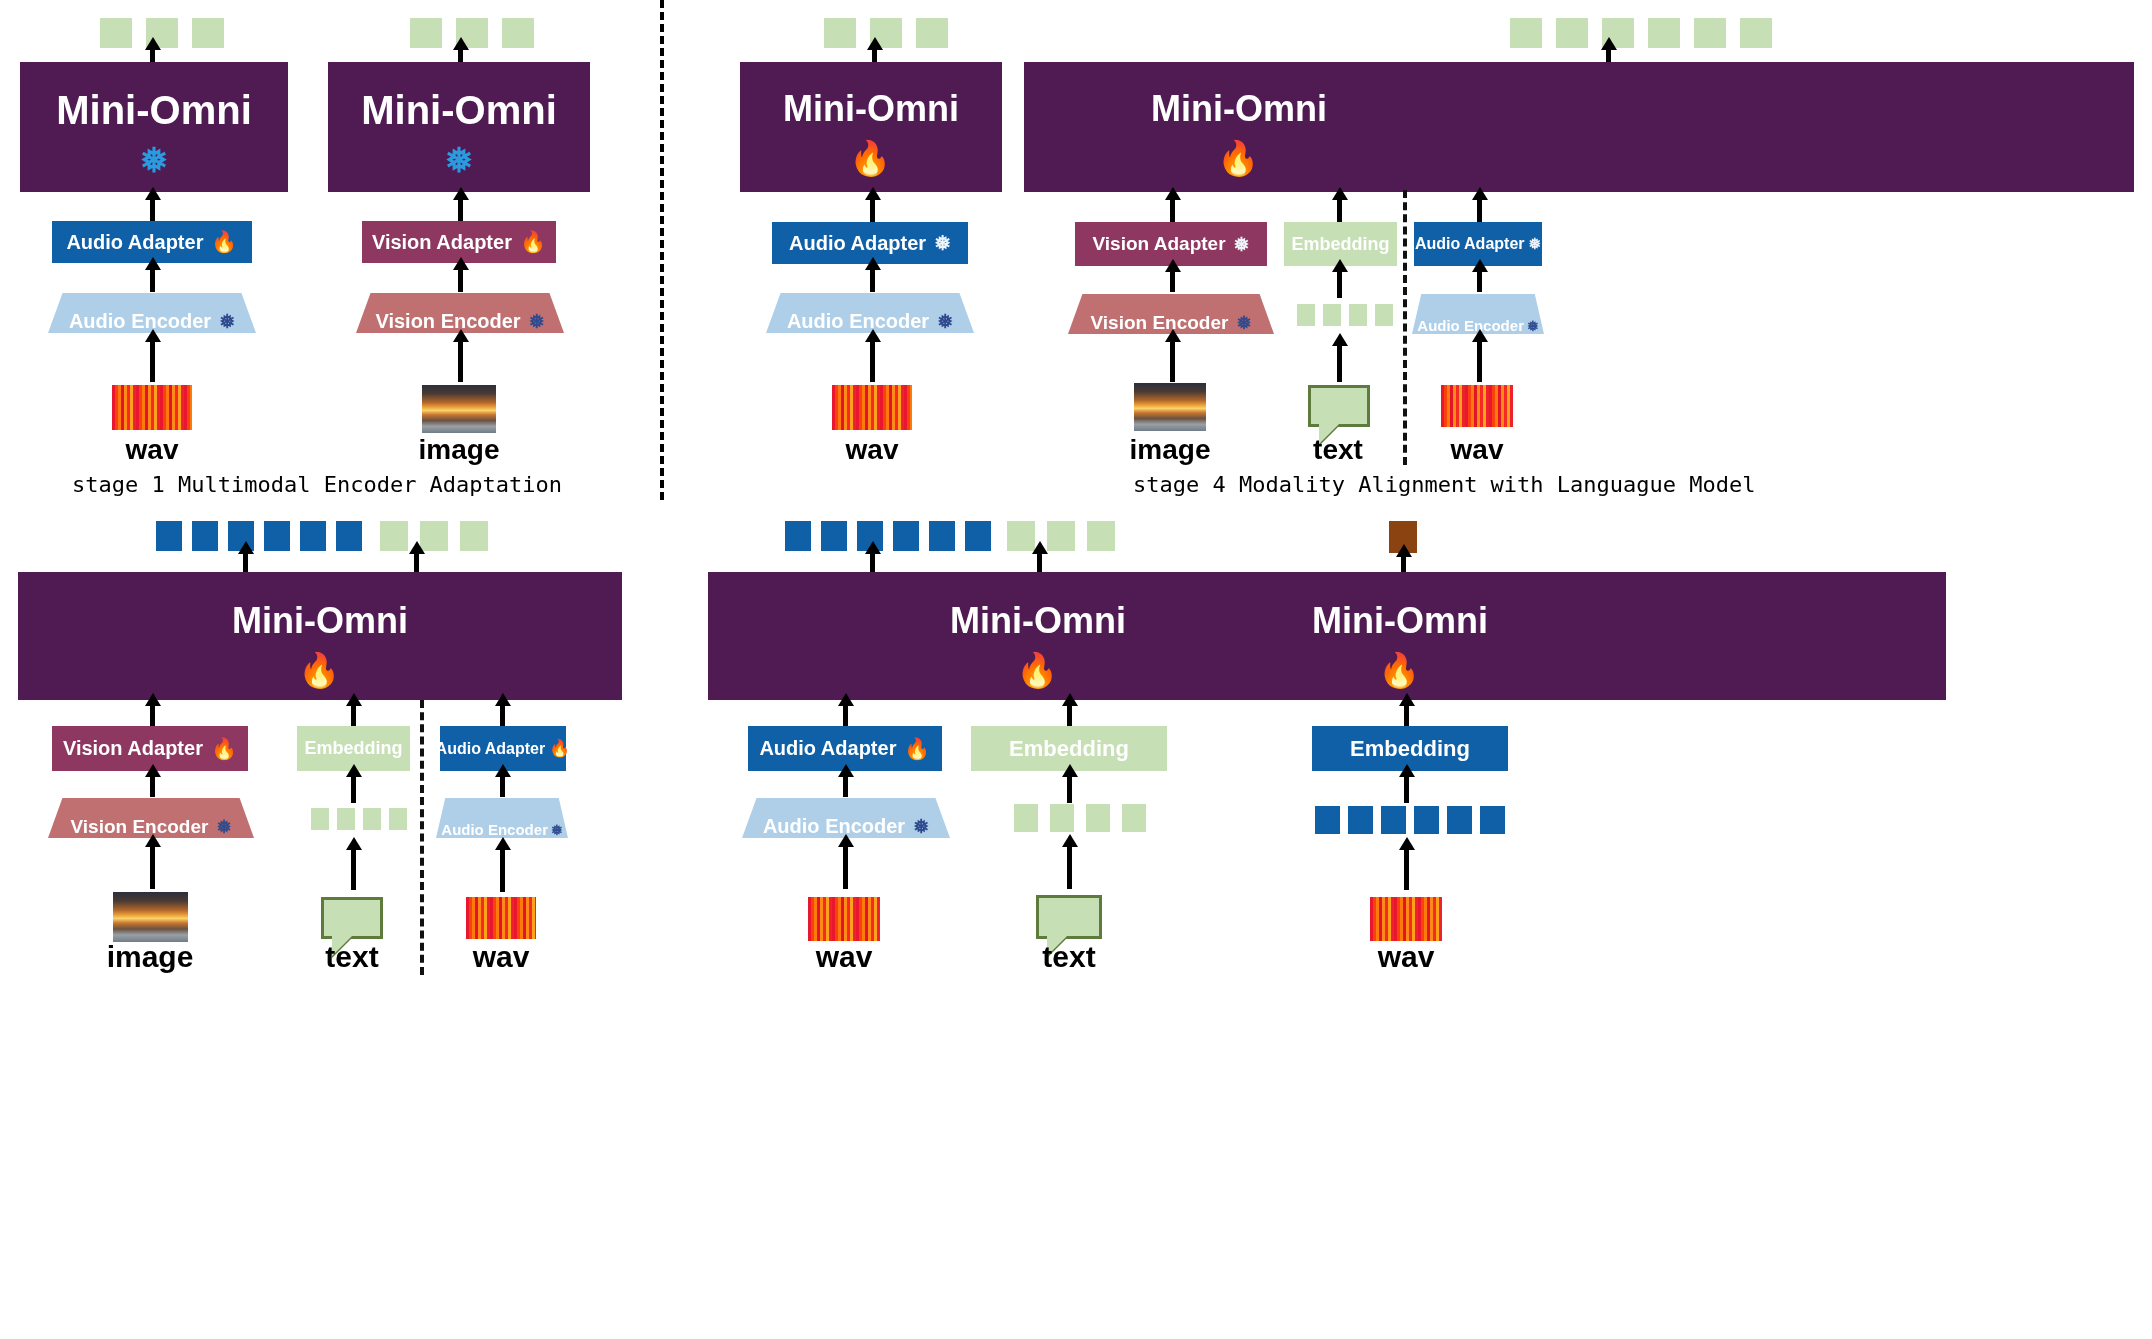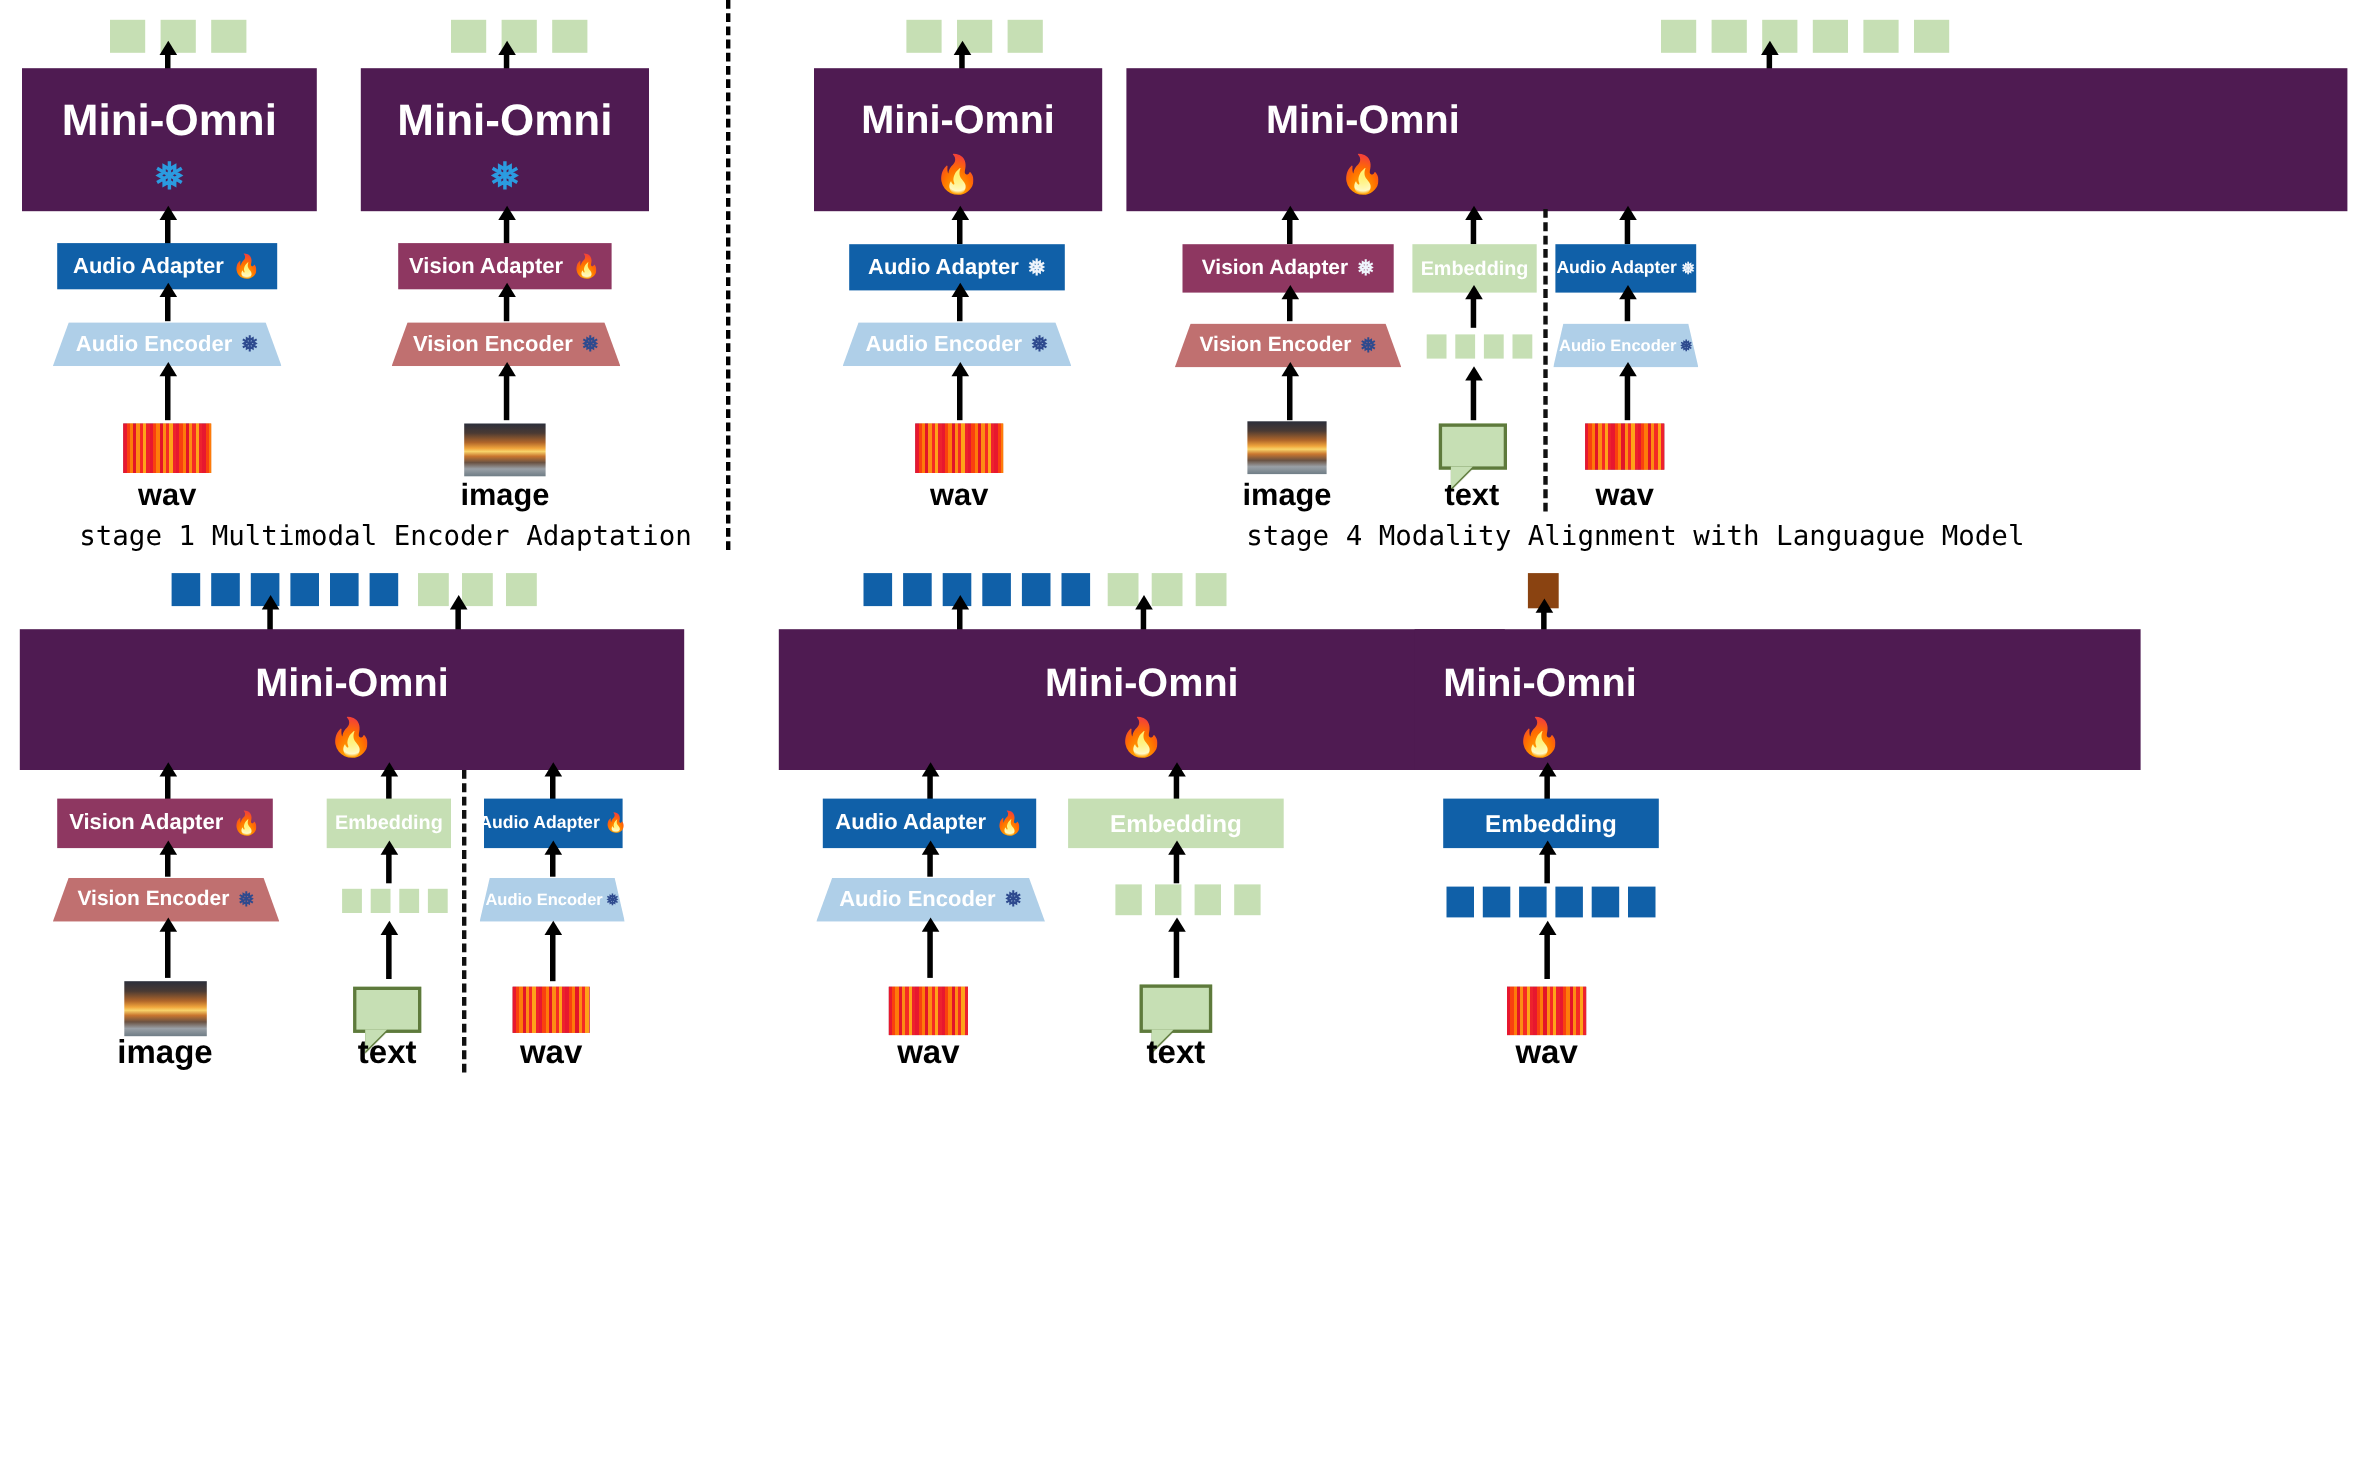--- a/index.html
+++ b/index.html
@@ -12,21 +12,21 @@
   }
   .llm{background:#4F1B52;font-size:40px;}
   .llm .llm-label{position:absolute;left:0;right:0;text-align:center;}
   .llm .flame{position:absolute;left:0;right:0;text-align:center;font-size:34px;}
 
   .adapter-audio{background:#1060A8;}
   .adapter-vision{background:#8E3761;}
   .embed-green{background:#C6DFB4;}
   .embed-blue{background:#1060A8;}
 
-  .trap{position:absolute;display:flex;align-items:center;justify-content:center;
+  .trap{position:absolute;display:flex;align-items:flex-end;justify-content:center;
         color:#fff;font-weight:bold;white-space:nowrap;box-sizing:border-box;}
   .trap-audio{background:#AFCFE8;clip-path:polygon(7% 0,93% 0,100% 100%,0% 100%);}
   .trap-vision{background:#C07070;clip-path:polygon(7% 0,93% 0,100% 100%,0% 100%);}
 
   
   .arrow{position:absolute;width:5px;background:#000;}
   .arrow::after{
     content:"";position:absolute;left:50%;top:-11px;transform:translateX(-50%);
     width:0;height:0;border-left:8px solid transparent;border-right:8px solid transparent;
     border-bottom:13px solid #000;
@@ -47,21 +47,21 @@
   .picimg{position:absolute;background:
       linear-gradient(#2c2f3b 0%,#4a3a33 18%,#b0662a 36%,#f0a53c 47%,#f8d36a 53%,#c9762f 62%,#6a5242 74%,#9aa0a6 86%,#6f7d86 100%);}
   .bubble{position:absolute;background:#C6DFB4;border:3px solid #5E7A3C;box-sizing:border-box;}
   .bubble::after{content:"";position:absolute;left:14%;bottom:-20px;width:0;height:0;
       border-left:0 solid transparent;border-right:20px solid transparent;border-top:20px solid #C6DFB4;
       filter:drop-shadow(0 2px 0 #5E7A3C);}
 
   .caption{position:absolute;font-weight:bold;color:#000;text-align:center;white-space:nowrap;}
 
   .stagelabel{position:absolute;font-family:"DejaVu Sans Mono","Liberation Mono",monospace;
-      font-size:25px;color:#000;white-space:nowrap;letter-spacing:0px;}
+      font-size:22px;color:#000;white-space:nowrap;letter-spacing:0px;}
 
   
   .vdash{position:absolute;width:0;border-left:4px dashed #000;}
   .vdashdot{position:absolute;width:0;border-left:4px dashed #111;}
 
   .snow{color:#2B9BE0;}
   .snow-dark{color:#2E4A8E;}
   .snow-white{color:#eef4fb;}
   .ico{display:inline-block;margin-left:8px;}
 </style>

